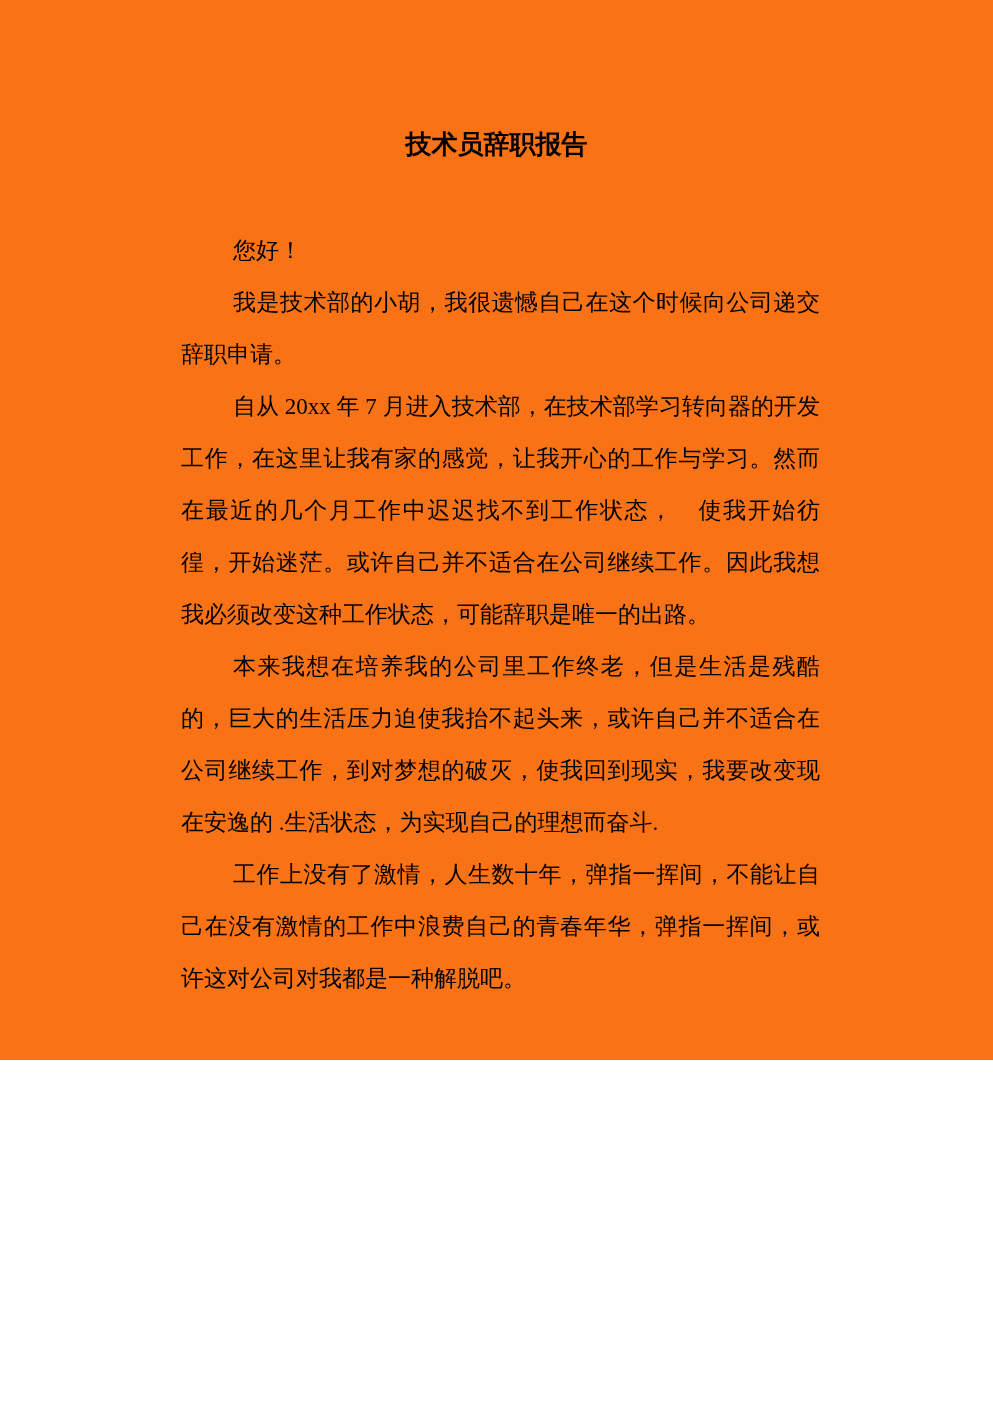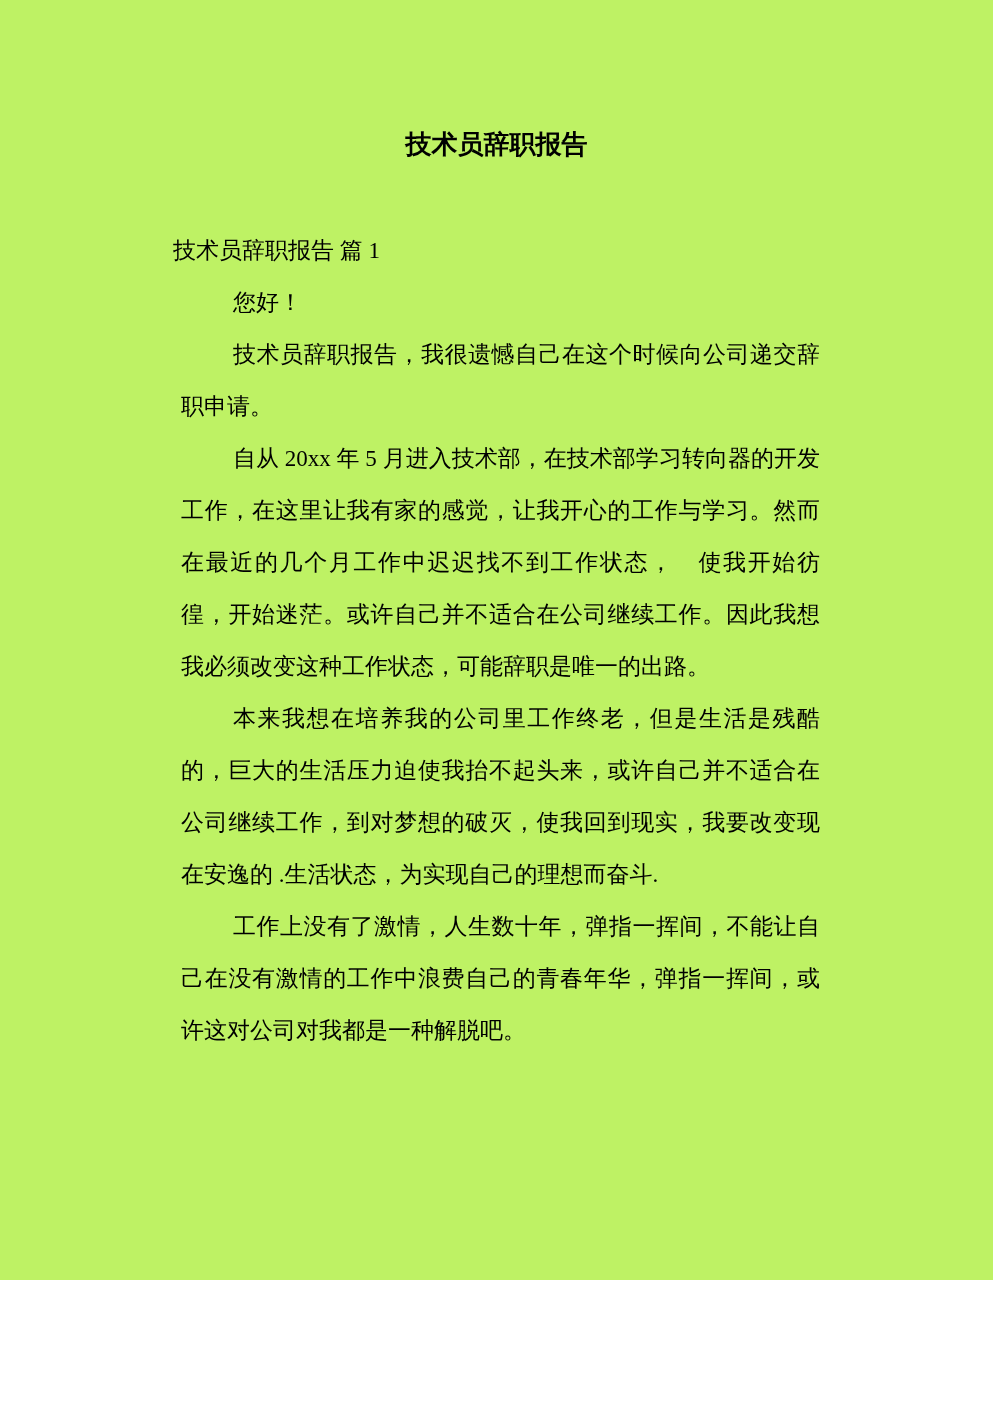--- a/index.html
+++ b/index.html
@@ -3,22 +3,22 @@
 <meta charset="utf-8">
 <style>
   html, body {
     margin: 0;
     padding: 0;
     background: #ffffff;
   }
   .page {
     position: relative;
     width: 993px;
-    height: 1280px;
-    background: #bef264;
+    height: 1060px;
+    background: #f97316;
     color: #000000;
     overflow: hidden;
     font-family: "Liberation Serif", serif;
   }
   .doc-title {
     margin: 0;
     padding-top: 127px;
     font-family: "Liberation Serif", serif;
     font-size: 26px;
     line-height: 36px;
@@ -42,27 +42,26 @@
   .indent-sm { text-indent: 30px; }
   .indent-2  { text-indent: 52px; margin-left: 38px; }
 </style>
 </head>
 <body>
 
 <div class="page">
   <h1 class="doc-title">技术员辞职报告</h1>
 
   <div class="content">
-    <p class="para indent-sm">技术员辞职报告 篇 1</p>
 
 
     <p class="para indent-2">您好！</p>
 
-    <p class="para indent-2">技术员辞职报告，我很遗憾自己在这个时候向公司递交辞职申请。</p>
+    <p class="para indent-2">我是技术部的小胡，我很遗憾自己在这个时候向公司递交辞职申请。</p>
 
 
-    <p class="para indent-2">自从 20xx 年 5 月进入技术部，在技术部学习转向器的开发工作，在这里让我有家的感觉，让我开心的工作与学习。然而在最近的几个月工作中迟迟找不到工作状态，　使我开始彷徨，开始迷茫。或许自己并不适合在公司继续工作。因此我想我必须改变这种工作状态，可能辞职是唯一的出路。</p>
+    <p class="para indent-2">自从 20xx 年 7 月进入技术部，在技术部学习转向器的开发工作，在这里让我有家的感觉，让我开心的工作与学习。然而在最近的几个月工作中迟迟找不到工作状态，　使我开始彷徨，开始迷茫。或许自己并不适合在公司继续工作。因此我想我必须改变这种工作状态，可能辞职是唯一的出路。</p>
 
     <p class="para indent-2">本来我想在培养我的公司里工作终老，但是生活是残酷的，巨大的生活压力迫使我抬不起头来，或许自己并不适合在公司继续工作，到对梦想的破灭，使我回到现实，我要改变现在安逸的 .生活状态，为实现自己的理想而奋斗.</p>
 
     <p class="para indent-2">工作上没有了激情，人生数十年，弹指一挥间，不能让自己在没有激情的工作中浪费自己的青春年华，弹指一挥间，或许这对公司对我都是一种解脱吧。</p>
   </div>
 </div>
 
 </body></html>

